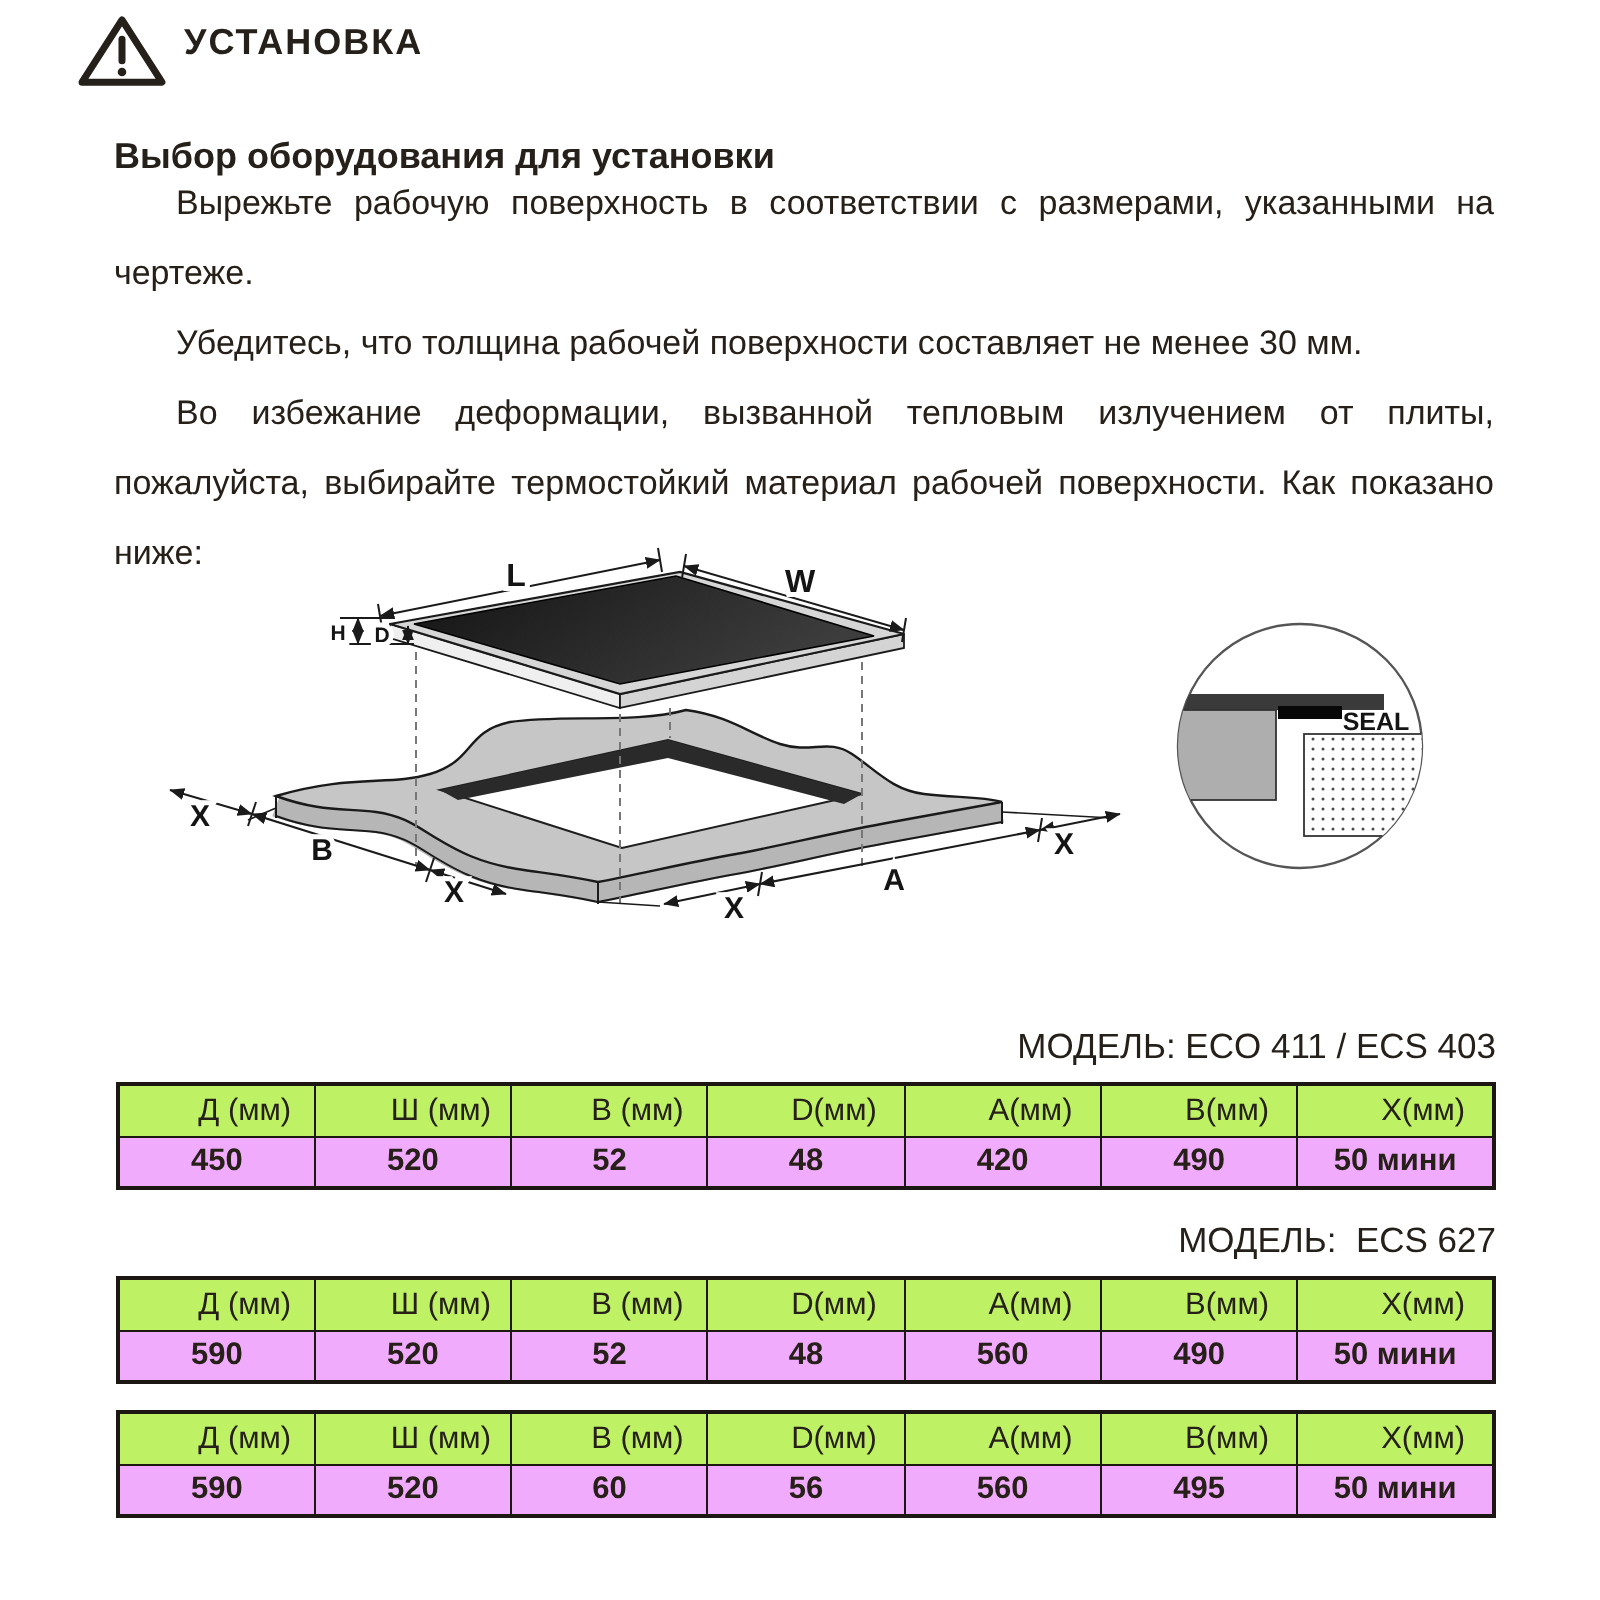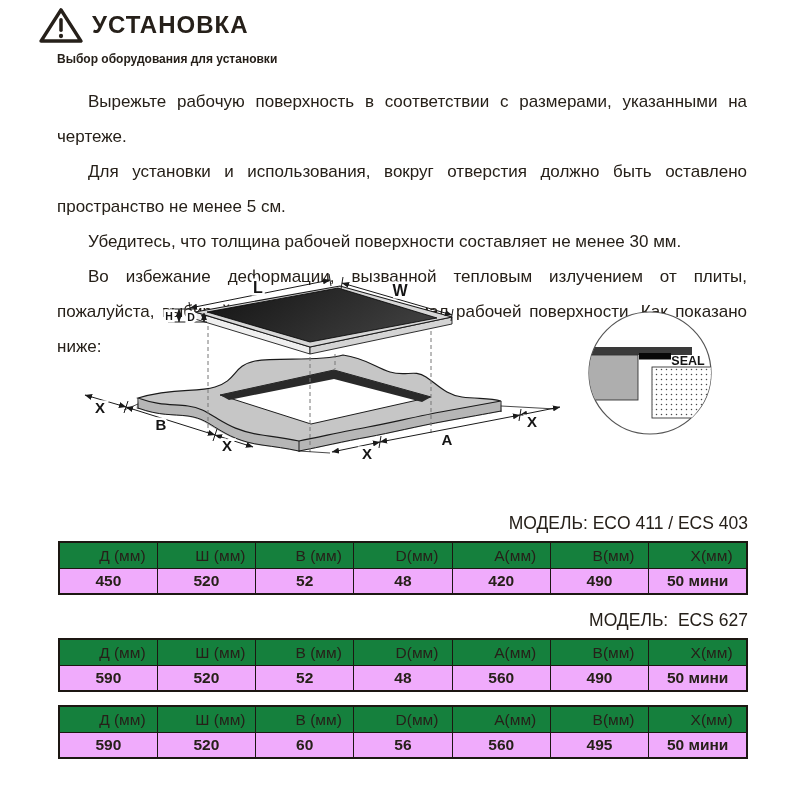--- a/index.html
+++ b/index.html
@@ -2,59 +2,58 @@
 <html><head>
 <meta charset="utf-8">
 <style>
   html,body{margin:0;padding:0;background:#ffffff;}
   .page{
     position:relative;width:800px;height:800px;background:#ffffff;overflow:hidden;
     color:#262019;font-family:"Liberation Sans","DejaVu Sans",sans-serif;
   }
   .hdr-icon{position:absolute;left:38px;top:7px;width:46px;height:37px;}
   .hdr-title{
-    position:absolute;left:92px;top:11px;font-size:24px;font-weight:700;
+    position:absolute;left:92px;top:11px;font-size:18px;font-weight:700;
     letter-spacing:1px;color:#26201a;
   }
-  .subtitle{position:absolute;left:57px;top:52px;font-size:12px;font-weight:700;color:#26201a;}
+  .subtitle{position:absolute;left:57px;top:68px;font-size:18px;font-weight:700;color:#26201a;}
   .bodytext{
     position:absolute;left:57px;top:84px;width:690px;font-size:17px;line-height:35px;
     text-align:justify;color:#262019;
   }
   .bodytext p{margin:0;text-indent:31px;}
   .diagram-svg{position:absolute;left:80px;top:263px;width:680px;height:212px;}
   .tbl-sec{position:absolute;left:58px;width:690px;}
   .sec1{top:512px;} .sec2{top:609px;} .sec3{top:705px;}
   .tbl-title{margin:0 0 7px 27px;font-size:17.5px;line-height:22px;color:#26201a;white-space:pre-wrap;text-align:right;}
   table.spec{border-collapse:collapse;table-layout:fixed;width:690px;border:2.5px solid #1c1712;}
   table.spec th,table.spec td{
     border:1.5px solid #1c1712;text-align:center;font-size:15.5px;color:#262019;
     font-weight:400;padding:0;
   }
-  table.spec th{background:#15803d;height:25px;padding-left:28px;}
+  table.spec th{background:#bef264;height:25px;padding-left:28px;}
   table.spec td{height:24px;background:#f0abfc;font-weight:bold;}
   .dimlbl{font-weight:700;fill:#141414;paint-order:stroke;stroke:#ffffff;stroke-width:5px;}
 </style>
 </head>
 <body>
 
 <div class="page">
 
   <svg class="hdr-icon" viewBox="0 0 46 38">
     <path d="M23 3 L43.5 35 L2.5 35 Z" fill="none" stroke="#26201a" stroke-width="3.6" stroke-linejoin="round"></path>
     <line x1="23" y1="13" x2="23" y2="24" stroke="#26201a" stroke-width="3.6" stroke-linecap="round"></line>
     <circle cx="23" cy="29.8" r="2.2" fill="#26201a"></circle>
   </svg>
   <div class="hdr-title">УСТАНОВКА</div>
 
   <div class="subtitle">Выбор оборудования для установки</div>
 
   <div class="bodytext">
     <p>Вырежьте рабочую поверхность в соответствии с размерами, указанными на чертеже.</p>
-    <p>Для установки и использования, вокруг отверстия должно быть оставлено пространство не менее 5 см.</p>
     <p>Убедитесь, что толщина рабочей поверхности составляет не менее 30 мм.</p>
     <p>Во избежание деформации, вызванной тепловым излучением от плиты, пожалуйста, выбирайте термостойкий материал рабочей поверхности. Как показано ниже:</p>
   </div>
 
   <svg class="diagram-svg" viewBox="0 0 680 212">
     <defs>
       <marker id="arw" viewBox="0 0 10 8" refX="9.5" refY="4" markerWidth="7.5" markerHeight="6" orient="auto-start-reverse">
         <path d="M0,0 L10,4 L0,8 Z" fill="#1a1a1a"></path>
       </marker>
       <linearGradient id="glassg" x1="0" y1="0" x2="1" y2="0.35">

